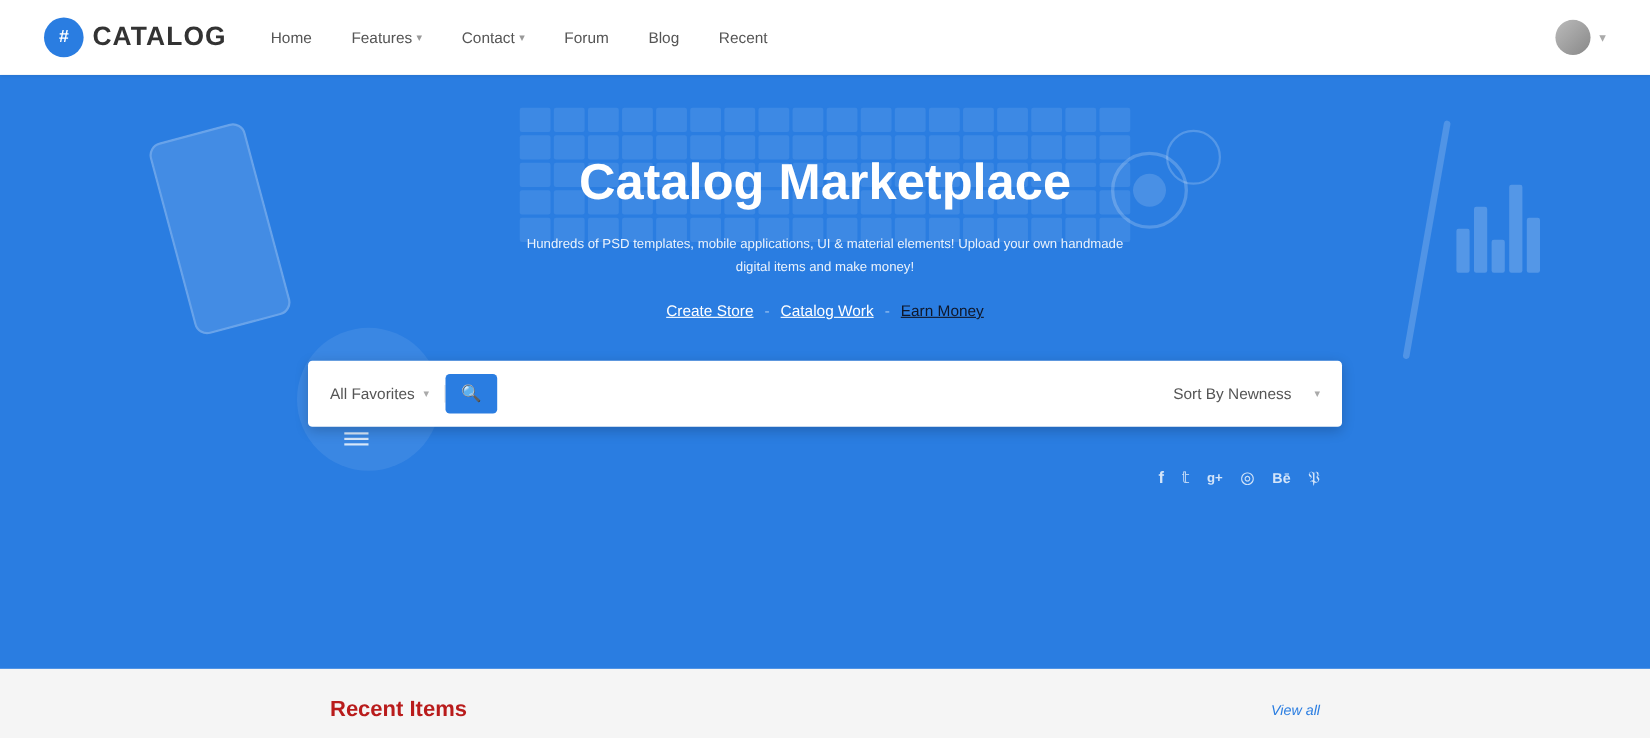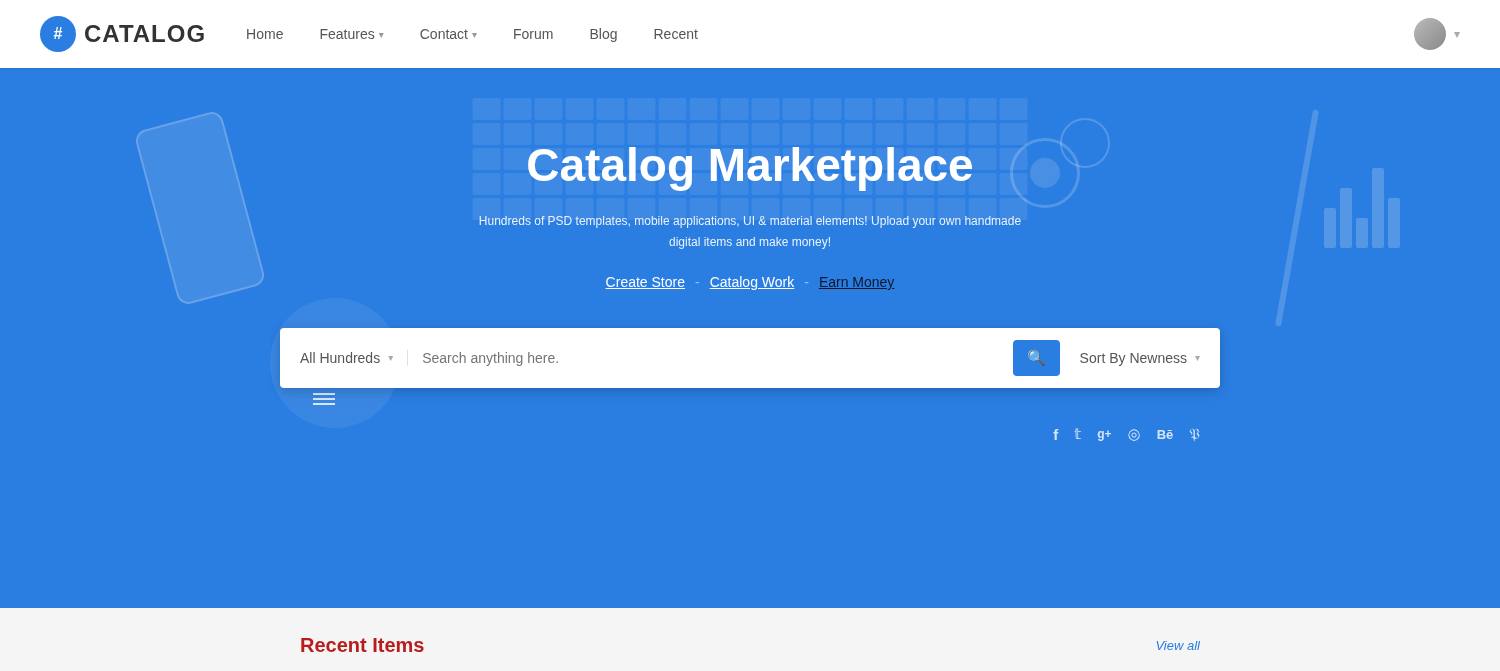--- a/index.html
+++ b/index.html
@@ -508,30 +508,27 @@
       <span style="color:rgba(255,255,255,0.8); font-size:15px; cursor:pointer; font-weight:bold;">f</span>
       <span style="color:rgba(255,255,255,0.8); font-size:15px; cursor:pointer;">𝕥</span>
       <span style="color:rgba(255,255,255,0.8); font-size:12px; cursor:pointer; font-weight:bold;">g+</span>
       <span style="color:rgba(255,255,255,0.8); font-size:15px; cursor:pointer;">◎</span>
       <span style="color:rgba(255,255,255,0.8); font-size:13px; cursor:pointer; font-weight:bold;">Bē</span>
       <span style="color:rgba(255,255,255,0.8); font-size:15px; cursor:pointer;">𝔓</span>
     </div>
 
     <div class="search-overlay" style="position:relative; z-index:4; width:940px; background:#fff; border-radius:4px; margin-top:18px; display:flex; align-items:center; padding:12px 20px; box-shadow:0 3px 12px rgba(0,0,0,0.2);">
       <div class="platform-select" style="display:flex; align-items:center; gap:8px; padding-right:14px; border-right:1px solid #e0e0e0; cursor:pointer;">
-        <span style="font-size:14px; color:#555;">All Hundreds</span>
+        <span style="font-size:14px; color:#555;">All Favorites</span>
         <span style="font-size:10px; color:#aaa;">▾</span>
-      </div>
-      <div style="flex:1; padding:0 14px;">
-        <input type="text" style="border: none; outline: none; width: 100%; font-size: 14px; color: rgb(153, 153, 153);" placeholder="Search anything here.">
       </div>
       <button class="search-btn" style="background:#2a7de1; color:#fff; border:none; padding:9px 14px; border-radius:4px; cursor:pointer; font-size:15px;">
         <span>🔍</span>
       </button>
-      <div style="margin-left:auto; padding-left:20px; display:flex; align-items:center; gap:8px; cursor:pointer;">
+      <div style="margin-left:auto; padding-left:20px; display:flex; align-items:center; gap:21px; cursor:pointer;">
         <span style="font-size:14px; color:#555; white-space:nowrap;">Sort By Newness</span>
         <span style="font-size:10px; color:#aaa;">▾</span>
       </div>
     </div>
 
   </div>
 
   <div class="bottom-content" style="background:#f5f5f5; padding:26px 0;">
     <div class="bottom-inner" style="max-width:940px; margin:0 auto; padding:0 20px;">
       <div class="bottom-row" style="display:flex; justify-content:space-between; align-items:center; margin-bottom:18px;">

